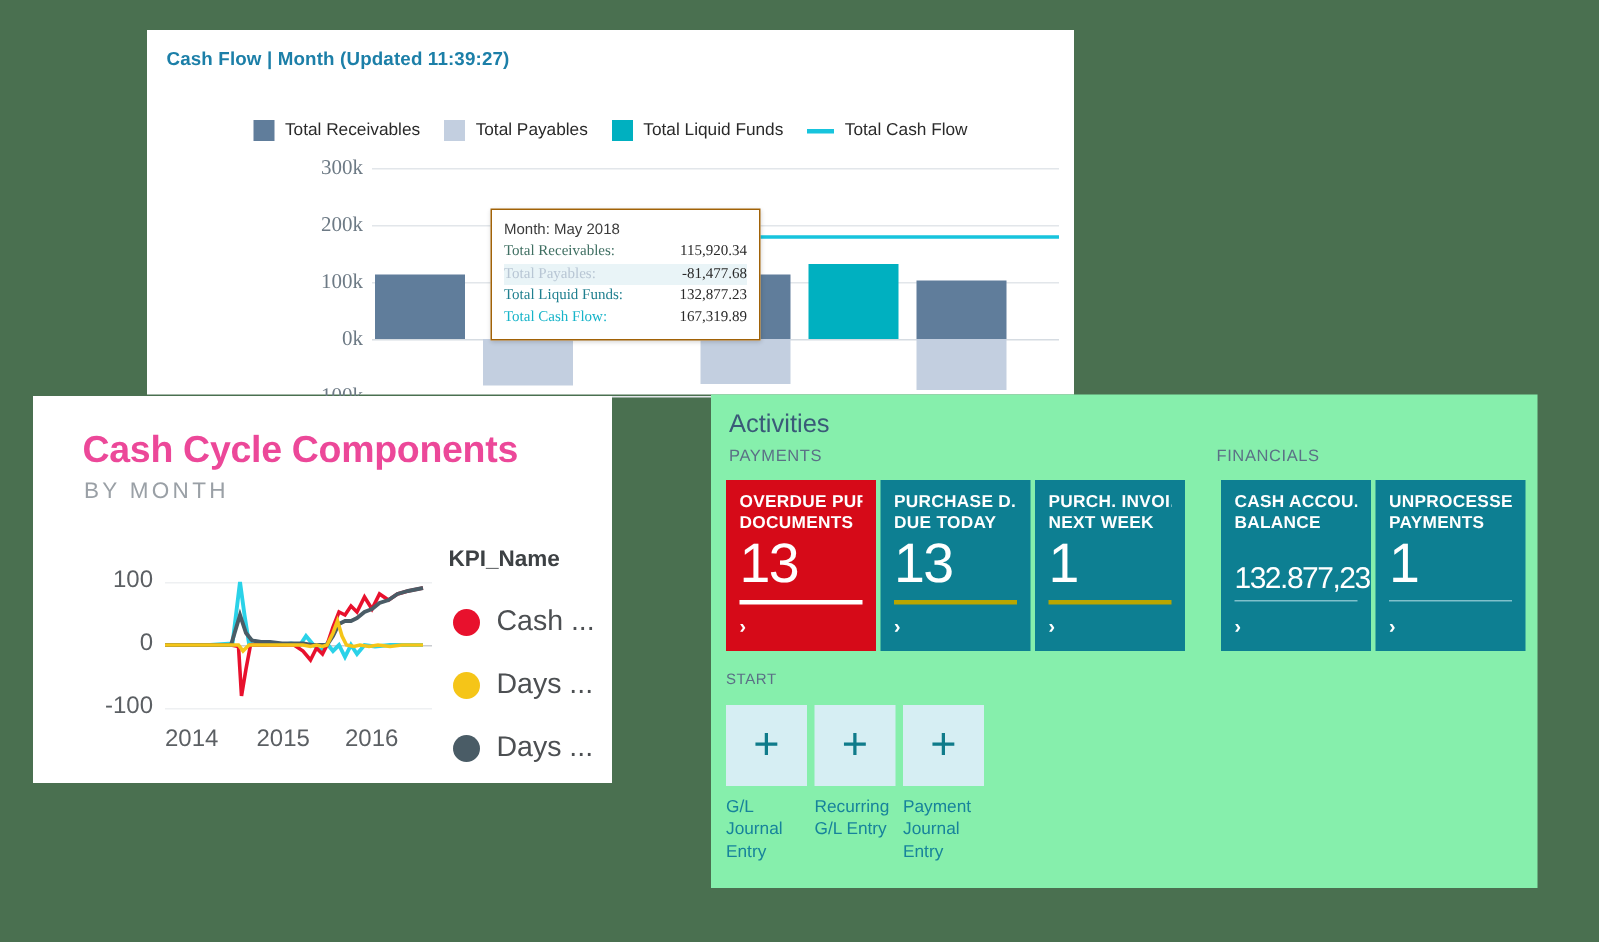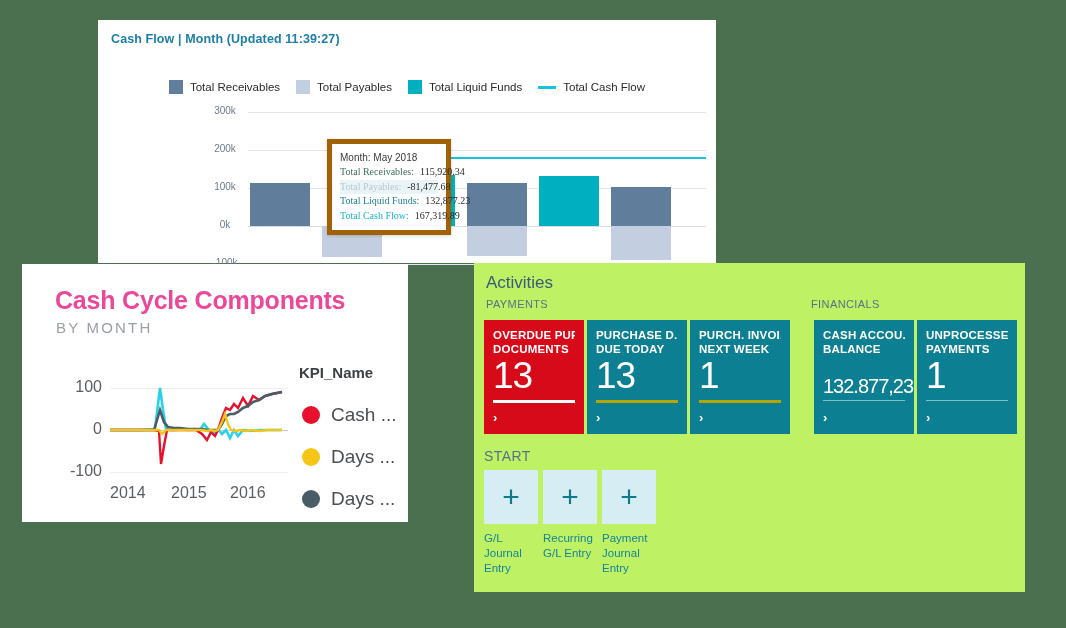--- a/index.html
+++ b/index.html
@@ -26,30 +26,30 @@
   }
   .cf-leg-item{display:flex;align-items:center;gap:7px;}
   .cf-swatch{width:14px;height:14px;display:block;}
   .cf-line-swatch{width:18px;height:3px;display:block;}
   .cf-leg-label{font-size:11.5px;color:#2a2a2a;white-space:nowrap;}
 
   
   #cf-plot{position:absolute;left:110px;top:86px;width:498px;height:168px;}
   .cf-grid{position:absolute;left:40px;width:458px;height:1px;background:#e2e6ea;}
   .cf-ytick{
-    position:absolute;left:0;width:34px;text-align:center;
-    font-size:10px;color:#6d7a85;transform:translateY(-7px);
+    position:absolute;left:0;width:34px;text-align:right;
+    font-size:14px;color:#6d7a85;transform:translateY(-7px);font-family:Liberation Serif, serif;
   }
   .cf-bar{position:absolute;}
   #cf-line-svg{position:absolute;left:40px;top:0;width:458px;height:168px;overflow:visible;}
 
   
   #cf-tooltip{
-    position:absolute;left:229px;top:119px;width:124px;
-    background:#ffffff;border:5px solid #a16207;
+    position:absolute;left:229px;top:119px;width:180px;
+    background:#ffffff;border:1px solid #a16207;
     box-shadow:0 1px 3px rgba(0,0,0,.18);
     padding:6px 8px 7px 8px;box-sizing:border-box;
   }
   .tt-row{display:flex;justify-content:space-between;font-size:10px;line-height:14.5px;white-space:nowrap;font-family:Liberation Serif, serif;}
   .tt-k{padding-right:6px;}
   .tt-v{font-variant-numeric:tabular-nums;}
   .tt-month{font-size:10px;line-height:15px;color:#3b3b3b;}
 
   
   #cashcycle-card{
@@ -63,31 +63,31 @@
   .cc-dot{width:18px;height:18px;border-radius:50%;display:block;}
   .cc-leg-label{font-size:19px;color:#4c4f52;}
   #cc-plot{position:absolute;left:38px;top:108px;width:230px;height:130px;}
   .cc-ytick{position:absolute;left:0;width:42px;text-align:right;font-size:16px;color:#5b5f63;transform:translateY(-10px);}
   .cc-xtick{position:absolute;font-size:16px;color:#5b5f63;top:112px;}
   .cc-grid{position:absolute;left:50px;width:178px;height:1px;background:#eef0f2;}
 
   
   #activities-card{
     position:absolute;left:474px;top:263px;width:551px;height:329px;
-    background:#bef264;
+    background:#86efac;
   }
   #act-title{position:absolute;left:12px;top:10px;font-size:17px;color:#3a5a78;}
   .act-group-head{position:absolute;font-size:11px;color:#5b7086;letter-spacing:.4px;}
   .tile{position:absolute;box-sizing:border-box;padding:9px 9px 0 9px;}
   .tile-label{font-size:11.5px;line-height:13.5px;color:#ffffff;font-weight:600;letter-spacing:.2px;white-space:nowrap;overflow:hidden;}
   .tile-value{font-size:37px;line-height:40px;color:#ffffff;font-weight:300;letter-spacing:-1px;}
   .tile-value.small{font-size:20px;line-height:26px;font-weight:400;}
   .tile-rule{position:absolute;left:9px;height:3px;}
   .tile-chev{position:absolute;left:9px;font-size:13px;color:#ffffff;font-weight:bold;}
-  #start-head{position:absolute;left:10px;top:185px;font-size:14px;color:#5b7086;letter-spacing:.4px;}
+  #start-head{position:absolute;left:10px;top:185px;font-size:10px;color:#5b7086;letter-spacing:.4px;}
   .start-tile{position:absolute;width:54px;height:54px;background:#d6eef3;}
   .start-plus{position:absolute;left:0;top:0;width:54px;height:54px;color:#0f7b8a;font-size:30px;font-weight:300;
     display:flex;align-items:center;justify-content:center;}
   .start-label{position:absolute;width:56px;font-size:11.5px;line-height:15px;color:#17839b;}
 </style>
 </head>
 <body>
 
 <div id="cashflow-card">
 

